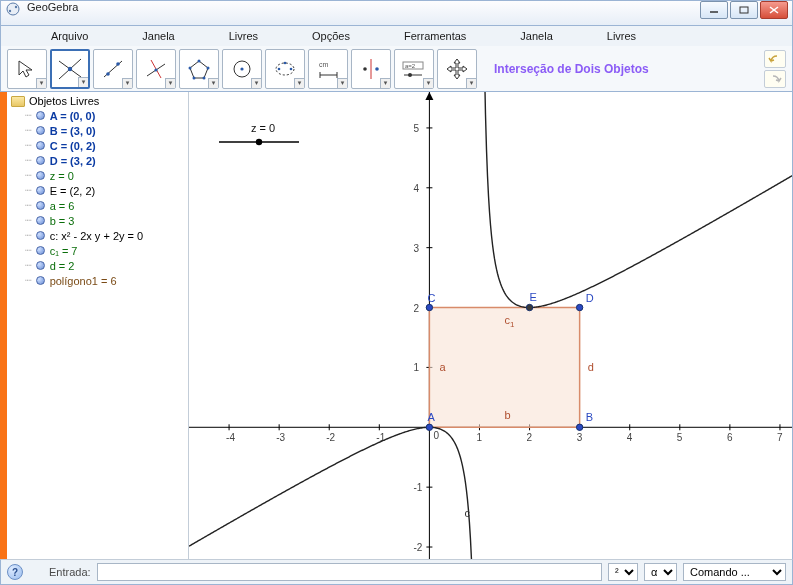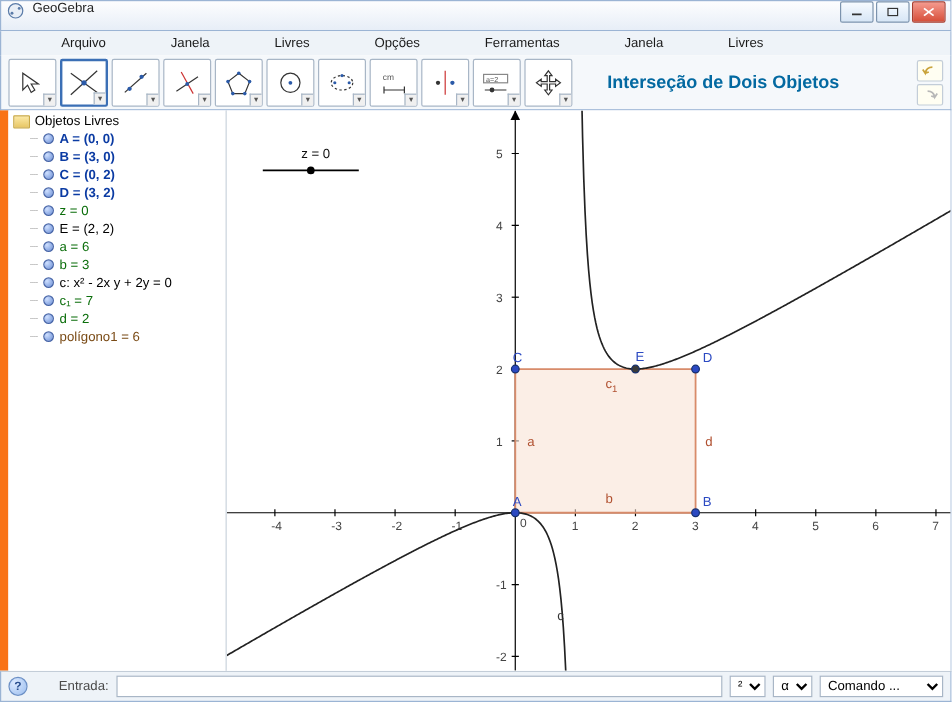--- a/index.html
+++ b/index.html
@@ -15,21 +15,21 @@
 
 
 .menubar { height: 20px; background: #eef3f8; border-left:1px solid #9bb4d4; border-right:1px solid #9bb4d4; display:flex; align-items:center; padding:0 4px; gap:2px; }
 .menubar .menu-item { padding: 2px 6px; color:#1a1a1a;margin-left:40px; }
 
 
 .toolbar { height: 46px; background:#f5f8fb; border:1px solid #9bb4d4; border-top:0; display:flex; align-items:center; padding:3px 6px; gap:3px; }
 .tool-btn { width:40px; height:40px; border:1px solid #a8b6c6; border-radius:2px; background:#fff; display:flex; align-items:center; justify-content:center; position:relative; }
 .tool-btn.sel { border:2px solid #3b6fb5; }
 .tool-btn .drop { position:absolute; bottom:0; right:0; width:10px; height:10px; border-left:1px solid #a8b6c6; border-top:1px solid #a8b6c6; background:#f0f0f0; font-size:7px; display:flex;align-items:center;justify-content:center;color:#555; }
-.tool-hint { flex:1; margin-left:26px; font-weight:bold; color:#0369a1; font-size:15px; }
+.tool-hint { flex:1; margin-left:14px; font-weight:bold; color:#8b5cf6; font-size:12px; }
 .tool-side { display:flex; flex-direction:column; gap:2px; }
 .tool-side .mini { width:22px; height:18px; border:1px solid #c3cdd8; border-radius:2px; background:#fffef2; display:flex;align-items:center;justify-content:center; }
 
 
 .main { display:flex; height:467px; border-left:7px solid #f97316; border-right:1px solid #9bb4d4; }
 .sidebar { width:182px; background:#fff; border-right:1px solid #c3cdd8; overflow:auto; padding:2px 0; }
 .tree-folder { display:flex; align-items:center; gap:4px; padding:1px 4px; }
 .folder-icon { width:14px; height:11px; background:linear-gradient(#fce9a5,#e8c766); border:1px solid #c9a843; border-radius:1px; }
 .tree-item { display:flex; align-items:center; gap:5px; padding:1px 4px 1px 18px; color:#000; }
 .tree-item .dash { color:#aaa; letter-spacing:-1px; }

